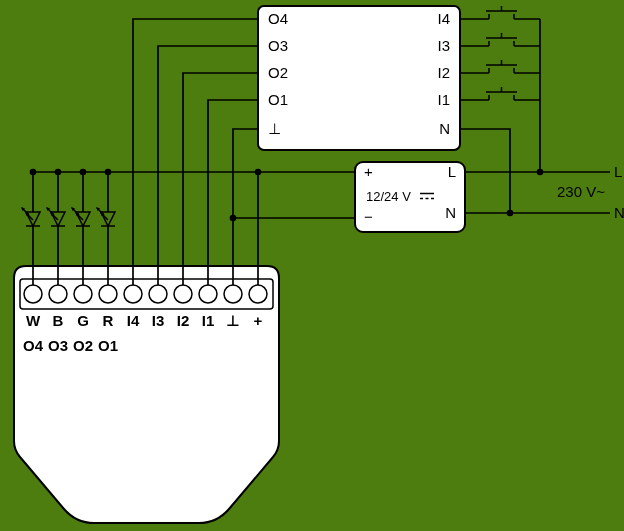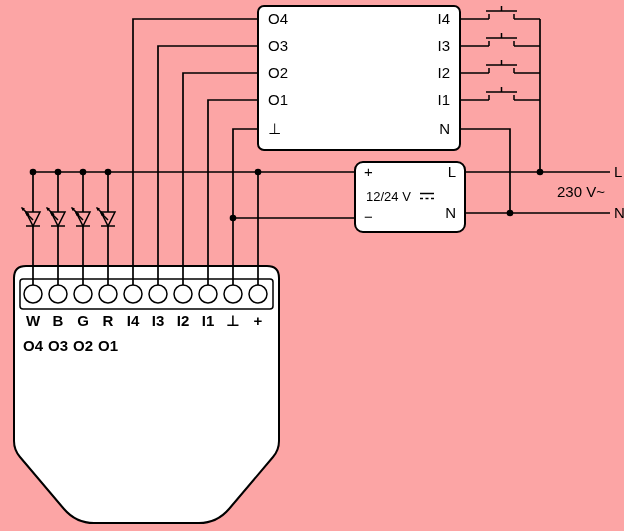--- a/index.html
+++ b/index.html
@@ -1,16 +1,16 @@
 <!DOCTYPE html>
 <html><head>
 <meta charset="utf-8">
 <style>
   html,body{margin:0;padding:0;background:#ffffff;}
-  .diagram-wrap{width:624px;height:531px;position:relative;background:#fca5a5;overflow:hidden;}
+  .diagram-wrap{width:624px;height:531px;position:relative;background:#4d7c0f;overflow:hidden;}
   svg{display:block;}
   svg text{fill:#000;font-family:"Liberation Sans","DejaVu Sans",sans-serif;}
   .t15{font-size:15px;}
   .t13{font-size:13px;}
   .bold{font-weight:bold;}
   .mid{text-anchor:middle;}
   .end{text-anchor:end;}
   .wire{stroke:#000;stroke-width:1.7;fill:none;}
   .box{stroke:#000;stroke-width:2;fill:#ffffff;}
   .thin{stroke:#000;stroke-width:1.5;fill:#ffffff;}

